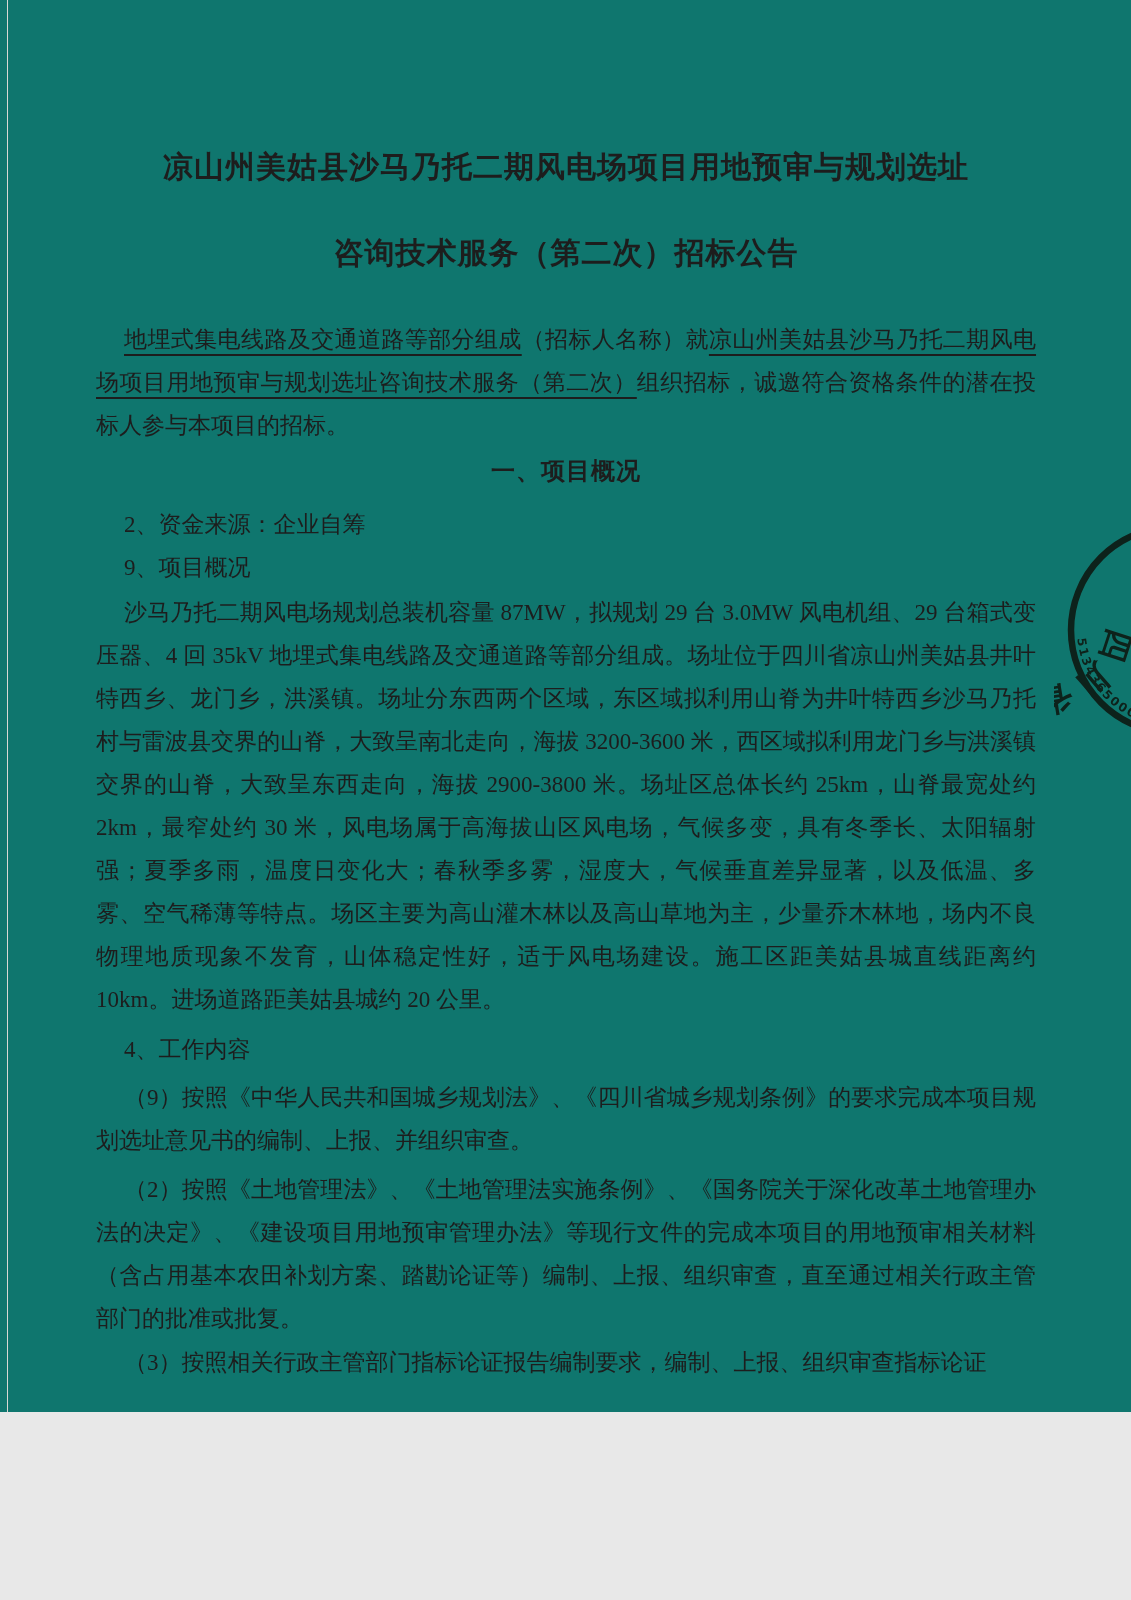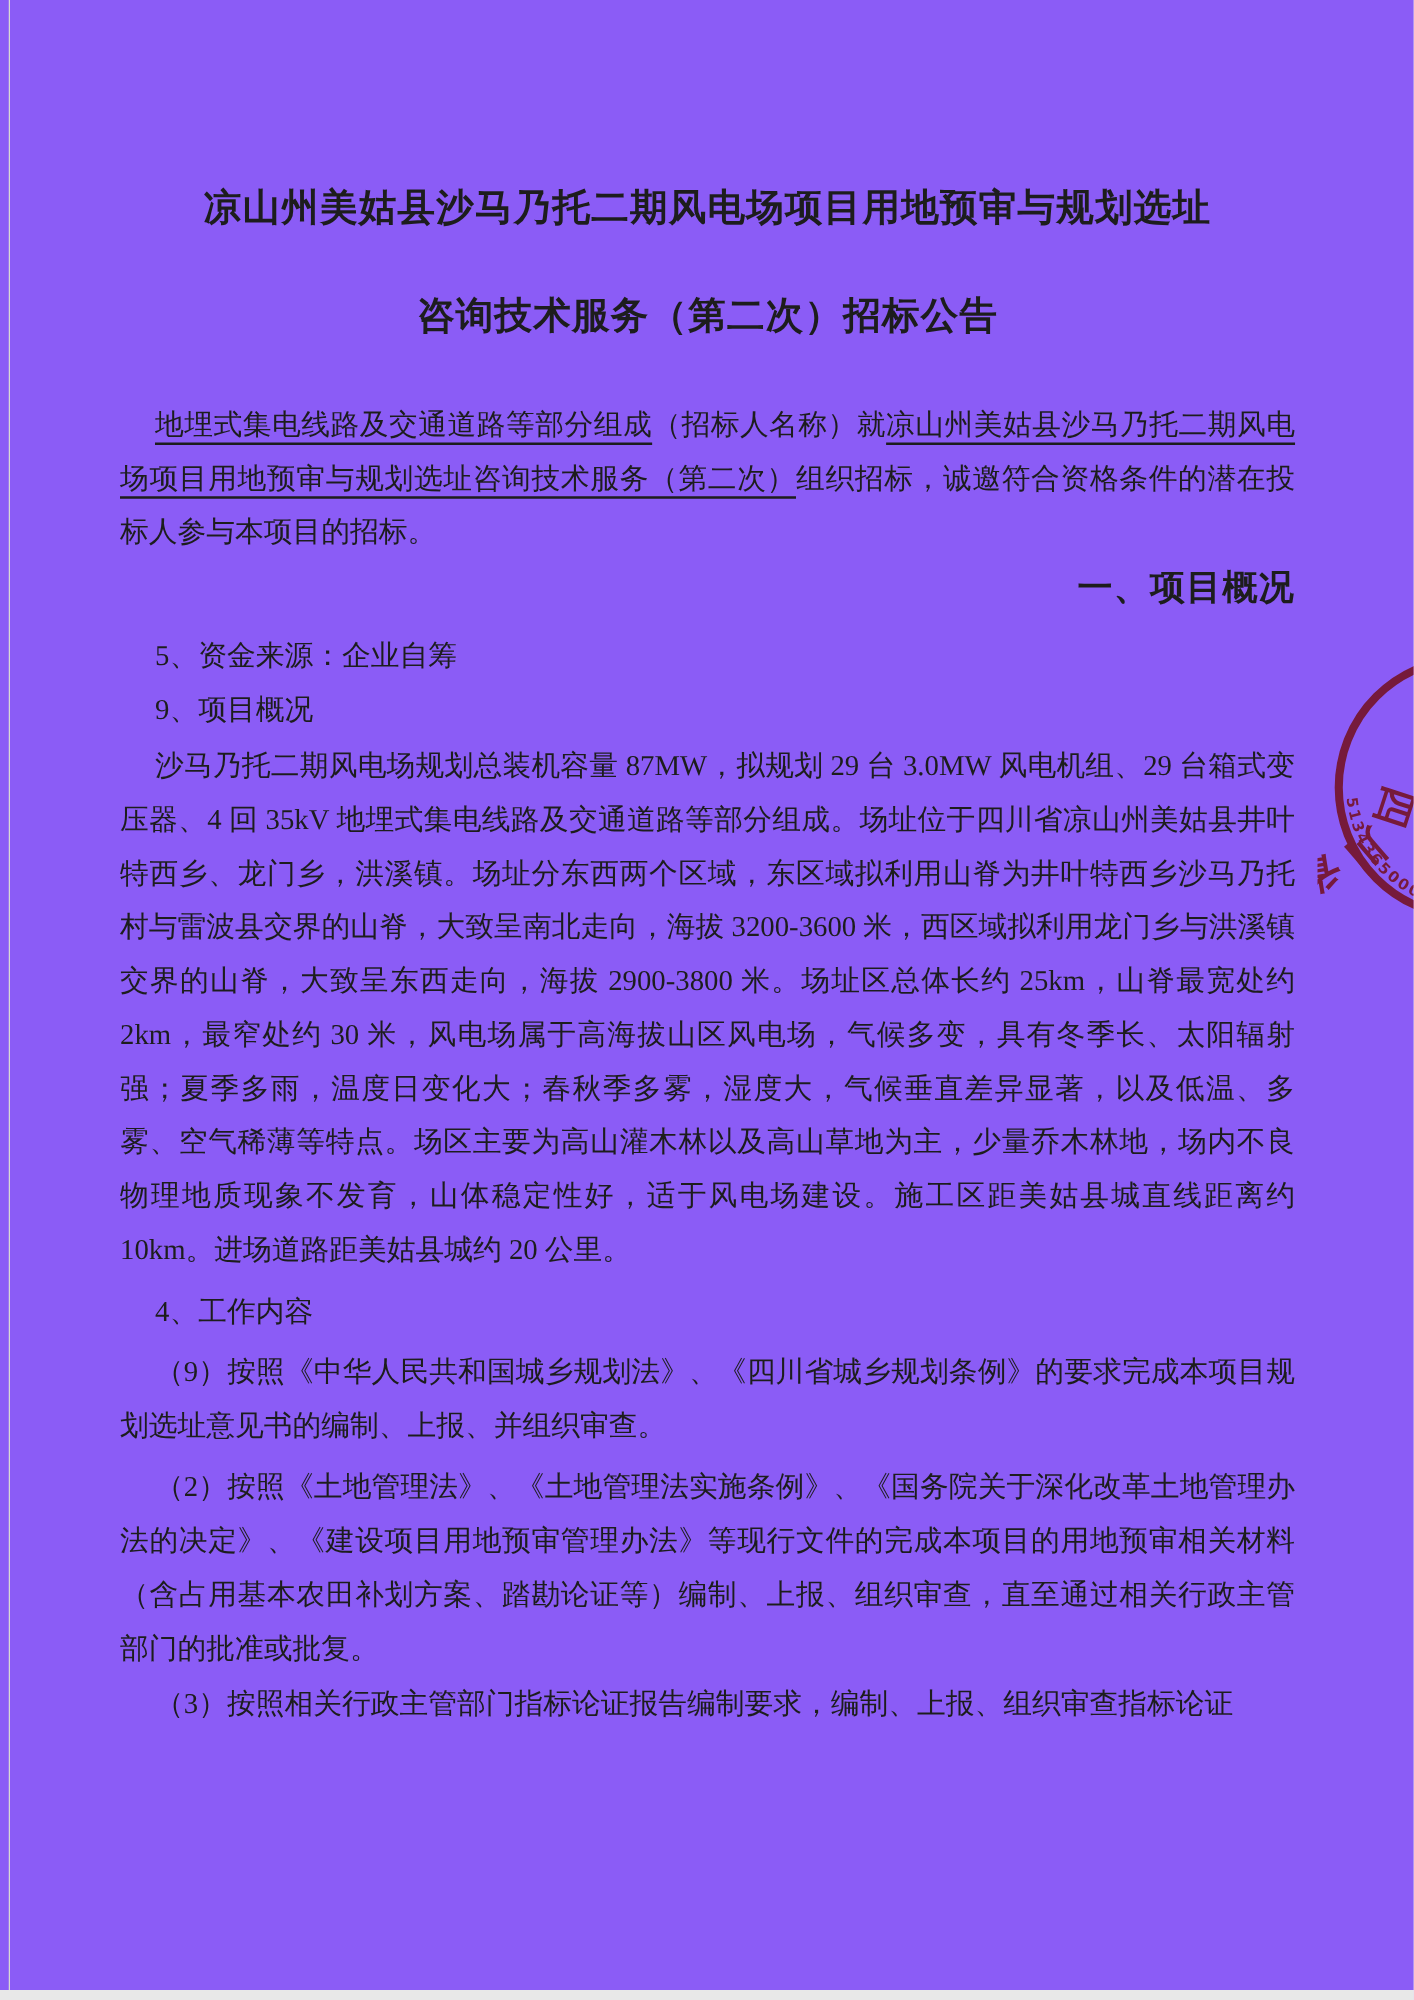--- a/index.html
+++ b/index.html
@@ -1,22 +1,22 @@
 <!DOCTYPE html>
 <html><head>
 <meta charset="utf-8">
 <style>
   html, body { margin: 0; padding: 0; }
   body { background: #e8e8e8; }
   .page {
     position: relative;
     width: 1131px;
-    height: 1592px;
+    height: 1412px;
     margin: 0 auto;
-    background: #8b5cf6;
+    background: #0f766e;
     overflow: hidden;
     font-family: "Liberation Serif", "DejaVu Serif", serif;
     color: #1d1d1d;
   }
   .scan-edge {
     position: absolute;
     left: 7px; top: 0;
     width: 1px; height: 100%;
     background: #d8d8d4;
   }
@@ -36,26 +36,26 @@
   .t1 { margin-bottom: 48px; }
   .t2 { margin-bottom: 46px; }
   .body-text {
     font-size: 23px;
     line-height: 43px;
     text-align: justify;
     margin: 0;
   }
   .indent { text-indent: 28px; }
   .heading {
-    font-size: 28px;
+    font-size: 24px;
     font-weight: bold;
     line-height: 46px;
     letter-spacing: 1px;
     margin: 1px 0 9px 0;
-    text-align: right;
+    text-align: center;
   }
   .u {
     text-decoration: underline;
     text-decoration-thickness: 1.5px;
     text-underline-offset: 7px;
   }
   .mt0 { margin-top: 0; }
   .mt1 { margin-top: 1px; }
   .mt2 { margin-top: 2px; }
   .mt3 { margin-top: 3px; }
@@ -96,21 +96,21 @@
 
     <h1 class="doc-title t1">凉山州美姑县沙马乃托二期风电场项目用地预审与规划选址</h1>
 
     <h1 class="doc-title t2">咨询技术服务（第二次）招标公告</h1>
 
     <p class="body-text indent"><span class="u">地埋式集电线路及交通道路等部分组成</span><span>（招标人名称）就</span><span class="u">凉山州美姑县沙马乃托二期风电场项目用地预审与规划选址咨询技术服务（第二次）</span><span>组织招标，诚邀符合资格条件的潜在投标人参与本项目的招标。</span></p>
 
     <h2 class="heading">一、项目概况</h2>
 
 
-    <p class="body-text indent mt3">5、资金来源：企业自筹</p>
+    <p class="body-text indent mt3">2、资金来源：企业自筹</p>
 
     <p class="body-text indent mt0">9、项目概况</p>
 
     <p class="body-text indent mt2">沙马乃托二期风电场规划总装机容量 87MW，拟规划 29 台 3.0MW 风电机组、29 台箱式变压器、4 回 35kV 地埋式集电线路及交通道路等部分组成。场址位于四川省凉山州美姑县井叶特西乡、龙门乡，洪溪镇。场址分东西两个区域，东区域拟利用山脊为井叶特西乡沙马乃托村与雷波县交界的山脊，大致呈南北走向，海拔 3200-3600 米，西区域拟利用龙门乡与洪溪镇交界的山脊，大致呈东西走向，海拔 2900-3800 米。场址区总体长约 25km，山脊最宽处约 2km，最窄处约 30 米，风电场属于高海拔山区风电场，气候多变，具有冬季长、太阳辐射强；夏季多雨，温度日变化大；春秋季多雾，湿度大，气候垂直差异显著，以及低温、多雾、空气稀薄等特点。场区主要为高山灌木林以及高山草地为主，少量乔木林地，场内不良物理地质现象不发育，山体稳定性好，适于风电场建设。施工区距美姑县城直线距离约 10km。进场道路距美姑县城约 20 公里。</p>
 
     <p class="body-text indent mt7">4、工作内容</p>
 
     <p class="body-text indent mt5">（9）按照《中华人民共和国城乡规划法》、《四川省城乡规划条例》的要求完成本项目规划选址意见书的编制、上报、并组织审查。</p>
 
     <p class="body-text indent mt6">（2）按照《土地管理法》、《土地管理法实施条例》、《国务院关于深化改革土地管理办法的决定》、《建设项目用地预审管理办法》等现行文件的完成本项目的用地预审相关材料（含占用基本农田补划方案、踏勘论证等）编制、上报、组织审查，直至通过相关行政主管部门的批准或批复。</p>

